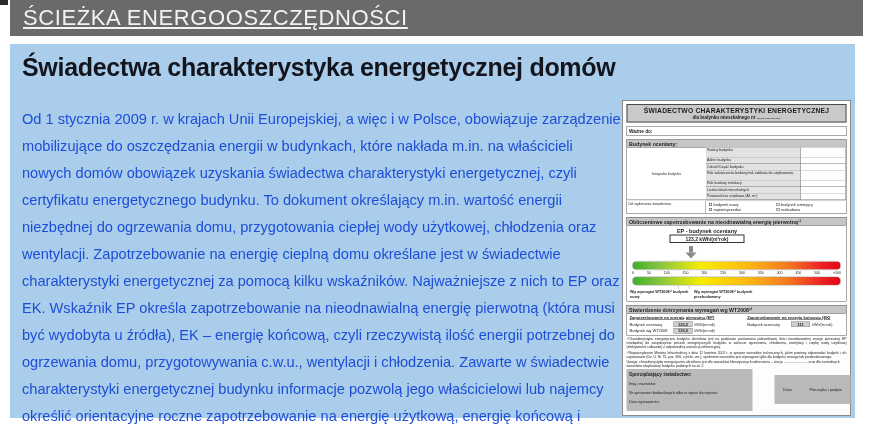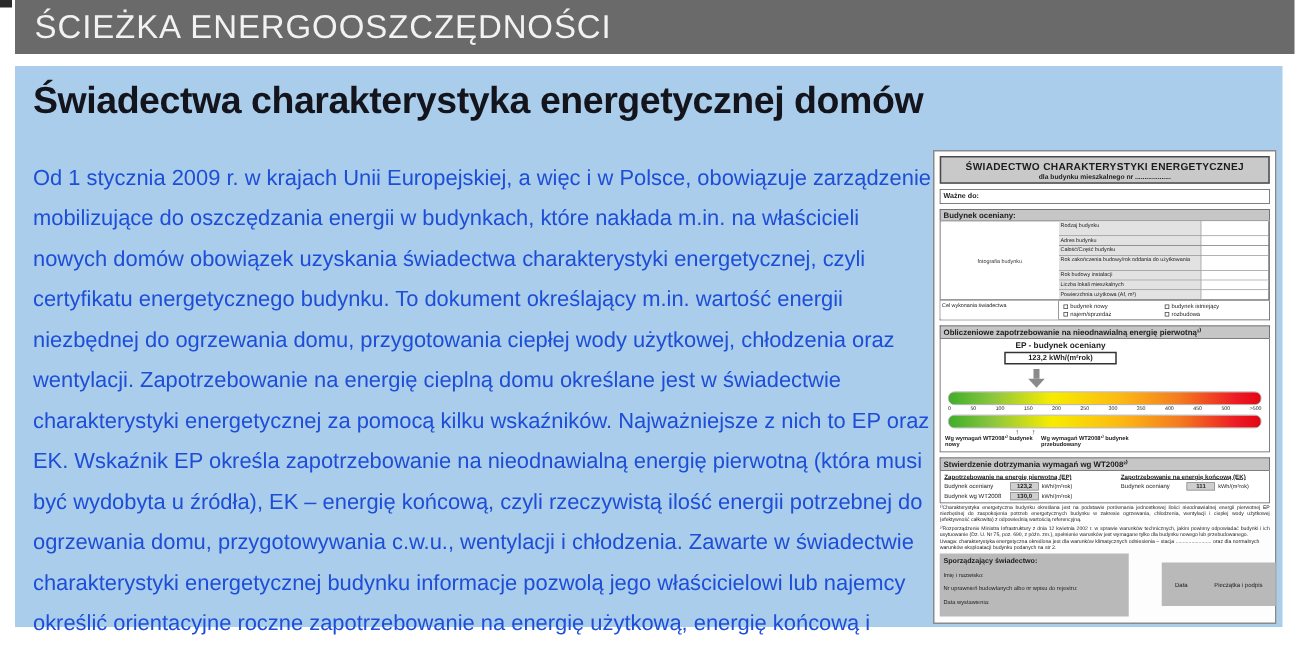--- a/index.html
+++ b/index.html
@@ -4,21 +4,21 @@
 <style>
   * { margin:0; padding:0; box-sizing:border-box; }
   html,body { width:870px; height:430px; background:#ffffff; overflow:hidden;
     font-family:"Liberation Sans", sans-serif; }
   .page { position:relative; width:870px; height:430px; background:#fff; }
 
   .corner-mark { position:absolute; left:0; top:0; width:8px; height:5px; background:#2a2a2a; }
 
   .topbar { position:absolute; left:10px; top:0; width:853px; height:36px;
     background:#6a6a6a; color:#f2f2f2; font-size:22px; line-height:35px;
-    padding-left:13px; letter-spacing:0.6px; }
+    padding-left:13px; letter-spacing:0.6px;text-decoration:underline; }
 
   .panel { position:absolute; left:10px; top:44px; width:845px; height:374px;
     background:#a9cdea; }
   .panel h1 { margin:9px 0 0 12px; font-size:25px; font-weight:bold;
     color:#14141d; letter-spacing:-0.3px; }
   .panel p.body { margin:24px 0 0 12px; width:600px; font-size:14.6px;
     line-height:27px; color:#1d4ed8; }
 
   
   .cert { position:absolute; left:612px; top:56px; width:229px; height:316px; }

